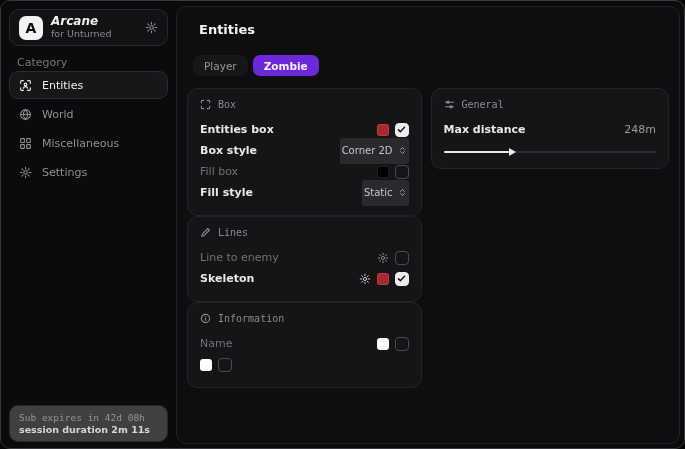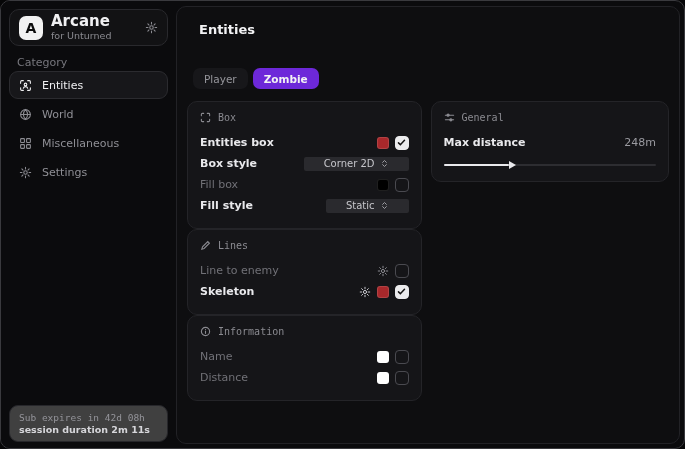--- a/index.html
+++ b/index.html
@@ -10,21 +10,21 @@
 
   
   .sidebar { position:absolute; left:0; top:0; width:175px; height:100%; background:#0b0b0d; }
   .logo-card { position:absolute; left:8px; top:8px; width:159px; height:37px;
     background:#121214; border:1px solid #29292d; border-radius:10px;
     display:flex; align-items:center; padding:0 9px; gap:8px; }
   .logo-badge { width:24px; height:24px; border-radius:7px; background:#f2f2f2;
     color:#0c0c0c; font-weight:bold; font-size:14px; display:flex;
     align-items:center; justify-content:center; }
   .logo-text { flex:1; line-height:1.15; }
-  .logo-title { font-size:15px; font-weight:bold; color:#f0f0f2; }
+  .logo-title { font-size:12px; font-weight:bold; color:#f0f0f2;font-style:italic; }
   .logo-sub { font-size:9.5px; color:#8b8b91; }
   .icon { display:inline-flex; align-items:center; justify-content:center; color:#8b8b91; }
   .icon svg { display:block; }
 
   .category-label { position:absolute; left:16px; top:55px; font-size:11px; color:#77777d; }
 
   .nav { position:absolute; left:8px; top:70px; width:159px; display:flex;
     flex-direction:column; gap:1px; }
   .nav-item { height:28px; display:flex; align-items:center; gap:10px; padding:0 9px;
     border:1px solid transparent; border-radius:9px; color:#8f8f95; font-size:11px; cursor:default; }
@@ -35,21 +35,21 @@
     background:#404040; border:1px solid #27272b; border-radius:9px;
     padding:5px 9px; display:flex; flex-direction:column; justify-content:center; gap:1px; }
   .status-line1 { font-family:"DejaVu Sans Mono","Liberation Mono",monospace;
     font-size:9.5px; color:#94949a; white-space:nowrap; }
   .status-line2 { font-size:9.5px; font-weight:bold; color:#d6d6da; white-space:nowrap; }
 
   
   .main { position:absolute; left:175px; top:5px; width:504px; height:438px;
     background:#0e0e10; border:1px solid #222226; border-radius:10px; padding:10px; }
   .page-title { font-size:13px; font-weight:bold; color:#f2f2f4; margin:5px 0 0 12px; }
-  .tabs { display:flex; gap:5px; margin:31px 0 12px 6px; }
+  .tabs { display:flex; gap:5px; margin:18px 0 12px 6px; }
   .tab { height:21px; padding:0 11px; display:flex; align-items:center;
     border-radius:7px; font-size:10.5px; color:#96969c; background:#17171a; cursor:default; }
   .tab.active { background:#6d28d9; color:#f2f2f4; font-weight:bold; }
 
   .columns { display:flex; gap:9px; margin-left:0; }
   .col-left { width:237px; display:flex; flex-direction:column; gap:0; }
   .col-right { width:241px; }
 
   .card { background:#151518; border:1px solid #242428; border-radius:10px; padding:10px 12px 12px; }
   .card-header { display:flex; align-items:center; gap:7px; margin-bottom:9px;
@@ -57,21 +57,21 @@
   .row { display:flex; align-items:center; height:21px; }
   .row-label { flex:1; font-size:11px; font-weight:bold; color:#e9e9ec; }
   .row.dim .row-label { color:#717177; font-weight:normal; }
   .controls { display:flex; align-items:center; gap:6px; }
 
   .swatch { width:12px; height:12px; border-radius:3px; border:1px solid rgba(255,255,255,0.12); }
   .checkbox { width:14px; height:14px; border-radius:4px; border:1px solid #4a4a50;
     background:transparent; display:flex; align-items:center; justify-content:center; cursor:default; }
   .checkbox.checked { background:#ececee; border-color:#ececee; color:#151515; }
 
-  .dropdown { height:14px; background:#2a2a2e; border-radius:2px; padding:0 20px;
+  .dropdown { height:26px; background:#2a2a2e; border-radius:2px; padding:0 2px;
     display:flex; align-items:center; gap:5px; font-size:10px; color:#c6c6cb; cursor:default; }
   .dropdown .icon { color:#a0a0a6; }
 
   .general-row { margin-top:2px; }
   .general-value { font-size:11px; color:#9a9aa0; }
   .slider { position:relative; margin-top:8px; height:8px; cursor:default; }
   .slider-track { position:absolute; left:0; right:0; top:3px; height:2px; background:#2d2d31; border-radius:1px; }
   .slider-fill { position:absolute; left:0; top:3px; height:2px; background:#e9e9ec; border-radius:1px; }
   .slider-fill::after { content:''; position:absolute; right:-7px; top:-3px;
     border-left:7px solid #e9e9ec; border-top:4px solid transparent; border-bottom:4px solid transparent; }
@@ -263,21 +263,20 @@
             <span>Information</span>
           </div>
           <div class="row dim">
             <span class="row-label">Name</span>
             <span class="controls">
               <span class="swatch" style="background: rgb(255, 255, 255);"></span>
               <span class="checkbox"></span>
             </span>
           </div>
           <div class="row dim">
-            <span class="row-label">Distance</span>
             <span class="controls">
               <span class="swatch" style="background: rgb(255, 255, 255);"></span>
               <span class="checkbox"></span>
             </span>
           </div>
         </div>
 
       </div>
 
       <div class="col-right">

